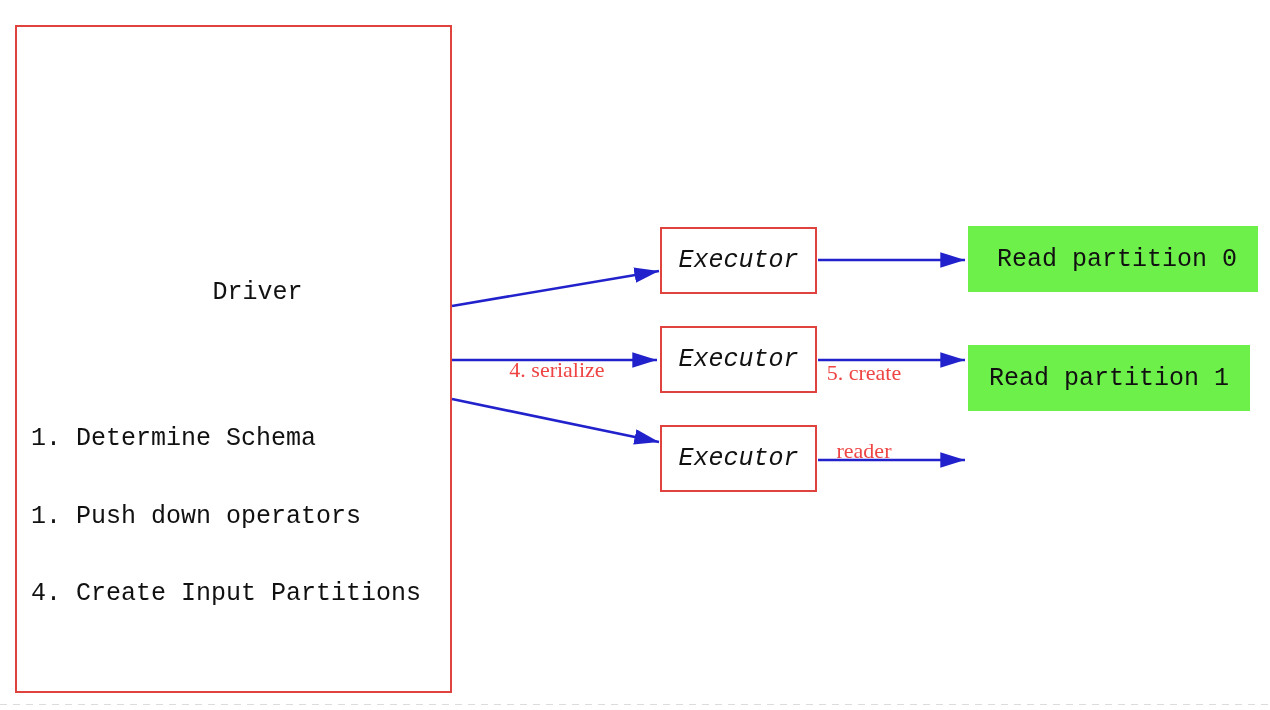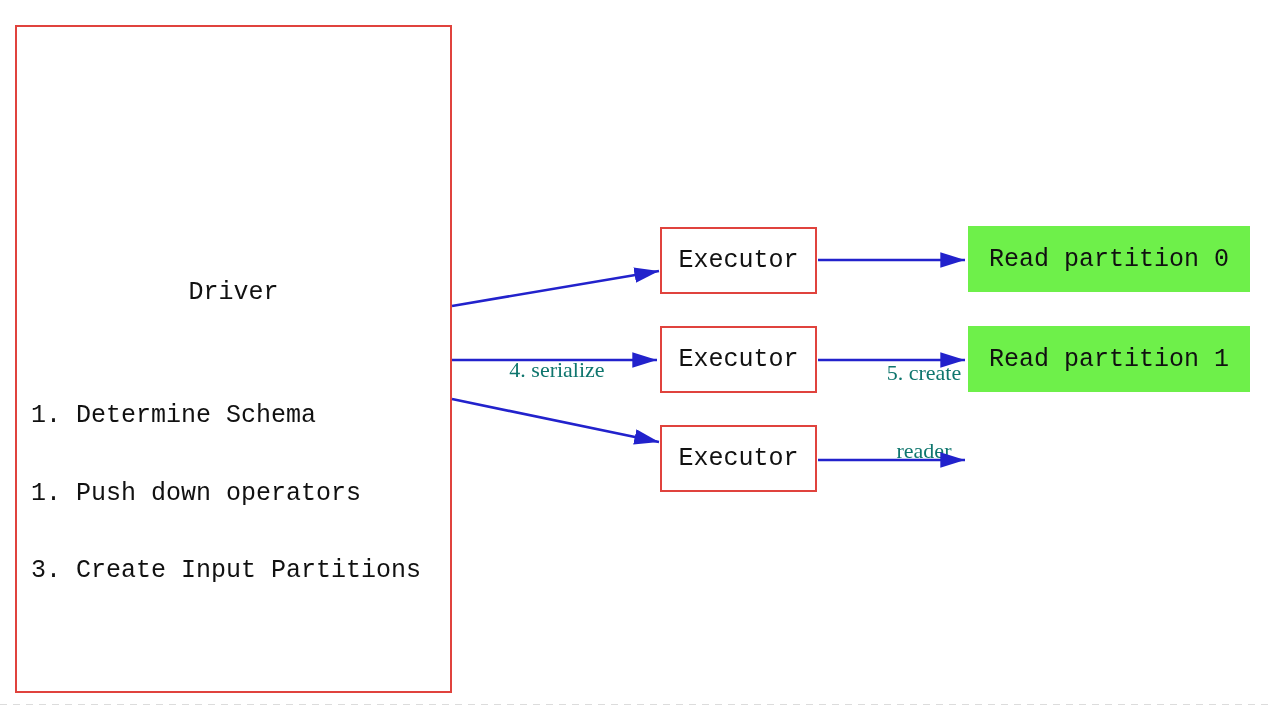--- a/index.html
+++ b/index.html
@@ -22,55 +22,56 @@
 
   .driver-box{
     position:absolute;left:15px;top:25px;width:437px;height:668px;
     border:2px solid var(--box-red);
     box-sizing:border-box;background:#ffffff;
   }
   .driver-title{
     position:absolute;left:15px;top:280px;width:437px;
     text-align:center;font-size:25px;line-height:25px;
     white-space:pre;
+    padding-left:24px;
   }
   .driver-steps{
-    position:absolute;left:31px;top:352px;width:430px;
+    position:absolute;left:31px;top:375px;width:430px;
     font-size:25px;line-height:25.7px;white-space:pre;
   }
 
   .executor-box{
     position:absolute;left:660px;width:157px;height:67px;
     border:2px solid var(--box-red);box-sizing:border-box;
     background:#ffffff;
     display:flex;align-items:center;justify-content:center;
-    font-size:25px;white-space:pre;
+    font-size:25px;white-space:pre;font-style:italic;
   }
   #executor-0{top:227px;}
   #executor-1{top:326px;}
   #executor-2{top:425px;}
 
   .partition-box{
     position:absolute;left:968px;width:282px;height:66px;
     background:var(--partition-green);
     display:flex;align-items:center;justify-content:center;
     font-size:25px;white-space:pre;color:var(--ink);
   }
-  #partition-0{top:226px;}
-  #partition-1{top:326px;}
+  #partition-0{top:226px;padding-left:8px;}
+  #partition-1{top:345px;}
   #partition-2{top:427px;}
 
   .edge-label{
     position:absolute;width:200px;text-align:center;
-    font-size:22px;line-height:26px;color:#0f766e;
+    font-size:22px;line-height:26px;color:#ef4444;
     font-family:"Liberation Serif","DejaVu Serif",serif;
     white-space:pre;
   }
   #label-serialize{left:457px;top:305px;}
-  #label-create-reader{left:824px;top:308px;}
+  #label-create-reader{left:764px;top:308px;}
 
   svg.arrows{
     position:absolute;left:0;top:0;width:1270px;height:710px;
     pointer-events:none;
   }
   svg.arrows line{stroke:var(--arrow-blue);stroke-width:2.6;}
   svg.arrows .ah{fill:var(--arrow-blue);}
 
   .bottom-hairline{
     position:absolute;left:0;top:704px;width:1270px;height:1px;
@@ -80,21 +81,21 @@
 </head>
 <body>
 
 <div id="canvas">
 
   <div class="driver-box"></div>
   <div class="driver-title mono">Driver</div>
   <div class="driver-steps mono">
     <div>1. Determine Schema</div>
     <div>1. Push down operators</div>
-    <div>3. Create Input Partitions</div>
+    <div>4. Create Input Partitions</div>
   </div>
 
   <div id="executor-0" class="executor-box mono">
     <span>Executor</span>
   </div>
   <div id="executor-1" class="executor-box mono">
     <span>Executor</span>
   </div>
   <div id="executor-2" class="executor-box mono">
     <span>Executor</span>

